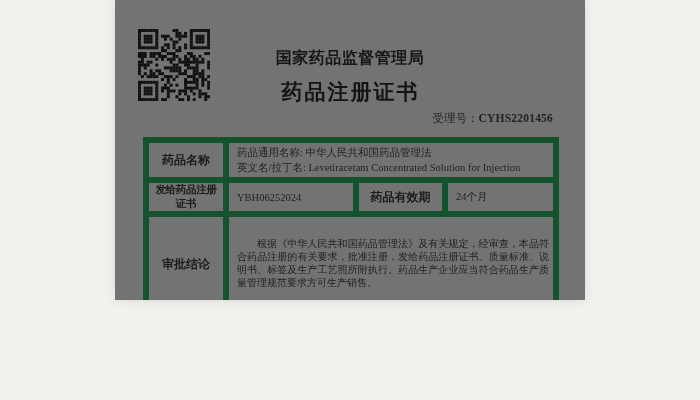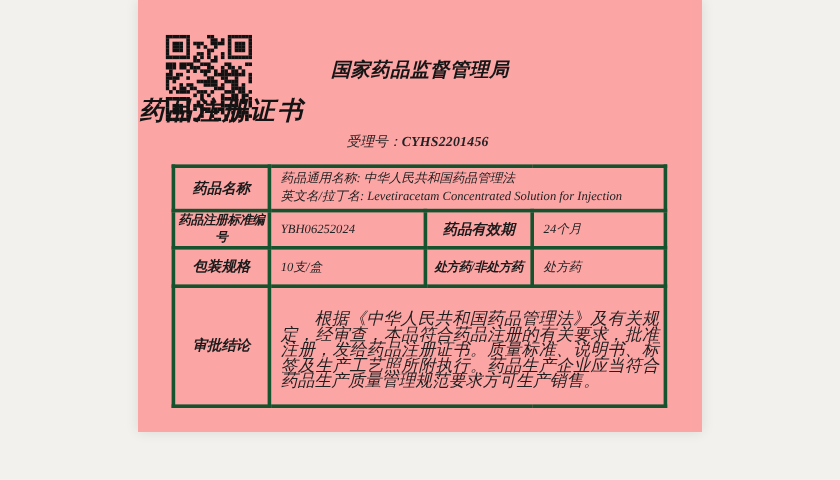--- a/index.html
+++ b/index.html
@@ -4,54 +4,53 @@
 <style>
   * { margin:0; padding:0; box-sizing:border-box; }
   html,body { width:700px; height:400px; overflow:hidden; }
   body {
     background:#f2f1ee;
     font-family:"Liberation Serif","DejaVu Serif",serif;
     color:#1b1b1b;
     position:relative;
   }
   .document {
-    position:absolute; left:115px; top:0; width:470px; height:360px;
-    background:#fca5a5;
+    position:absolute; left:115px; top:0; width:470px; height:300px;
+    background:#737373;
     box-shadow:0 0 10px rgba(0,0,0,0.10);
     overflow:hidden;
-    font-style:italic;
   }
   .qr-code {
     position:absolute; left:23px; top:29px; width:72px; height:72px;
   }
   .qr-code svg { width:100%; height:100%; display:block; }
   .agency-name {
     position:absolute; left:0; right:0; top:48px;
     text-align:center;
     font-family:"Liberation Sans","DejaVu Sans",sans-serif;
     font-weight:bold; font-size:16px; letter-spacing:0.5px; color:#161616;
   }
   .cert-title {
     position:absolute; left:1px; right:0; top:78px;
-    text-align:left;
+    text-align:center;
     font-family:"Liberation Serif","DejaVu Serif",serif;
     font-weight:600; font-size:21px; letter-spacing:2px; color:#141414;
   }
   .meta-row {
     position:absolute; left:28px; top:111px; width:410px;
-    display:flex; justify-content:center;
+    display:flex; justify-content:flex-end;
     font-size:11.5px; color:#222;
   }
   .meta-item .meta-value { font-weight:bold; letter-spacing:0.2px; }
   table.cert-table {
     position:absolute; left:28px; top:137px; width:410px;
     border-collapse:collapse; table-layout:fixed;
   }
   .cert-table th, .cert-table td {
-    border:3px solid #14532d;
+    border:6px solid #14532d;
     vertical-align:middle;
     overflow:hidden;
   }
   .cert-table th {
     font-weight:bold; font-size:12px; text-align:center;
     padding:0 2px; color:#1b1b1b;
   }
   .cert-table th.small { font-size:10.5px; letter-spacing:-0.3px; }
   .cert-table td {
     font-size:10.5px; color:#222;
@@ -63,21 +62,21 @@
   }
   tr.r1 { height:35px; } tr.r2 { height:31px; } tr.r3 { height:23px; }
   tr.r4 { height:26px; } tr.r5 { height:22px; } tr.r6 { height:32px; }
   tr.r7 { height:100px; }
   .two-line div { line-height:15px; }
   td.conclusion-cell {
     vertical-align:top;
     padding:20px 4px 0 8px;
   }
   .conclusion-text {
-    font-size:14px; line-height:13px;
+    font-size:10px; line-height:13px;
     text-align:justify; text-indent:2em; color:#1f1f1f;
   }
 </style>
 </head>
 <body>
 
 <div class="document">
 
   <div class="qr-code">
       <svg viewBox="0 0 25 25" xmlns="http://www.w3.org/2000/svg" fill="#111">
@@ -410,30 +409,24 @@
     </colgroup>
     <tbody>
         <tr class="r1">
       <th>药品名称</th>
       <td colspan="3" class="two-line">
         <div>药品通用名称: 中华人民共和国药品管理法</div>
         <div>英文名/拉丁名: Levetiracetam Concentrated Solution for Injection</div>
       </td>
     </tr>
     <tr class="r5">
-      <th class="small">药品注册标准编号</th>
+      <th class="small">发给药品注册证书</th>
       <td>YBH06252024</td>
       <th>药品有效期</th>
       <td>24个月</td>
-    </tr>
-    <tr class="r6">
-      <th>包装规格</th>
-      <td>10支/盒</td>
-      <th class="small">处方药/非处方药</th>
-      <td>处方药</td>
     </tr>
     <tr class="r7">
       <th>审批结论</th>
       <td colspan="3" class="conclusion-cell">
         <div class="conclusion-text">根据《中华人民共和国药品管理法》及有关规定，经审查，本品符合药品注册的有关要求，批准注册，发给药品注册证书。质量标准、说明书、标签及生产工艺照所附执行。药品生产企业应当符合药品生产质量管理规范要求方可生产销售。</div>
       </td>
     </tr>
   </tbody>
     </table>
 </div>

